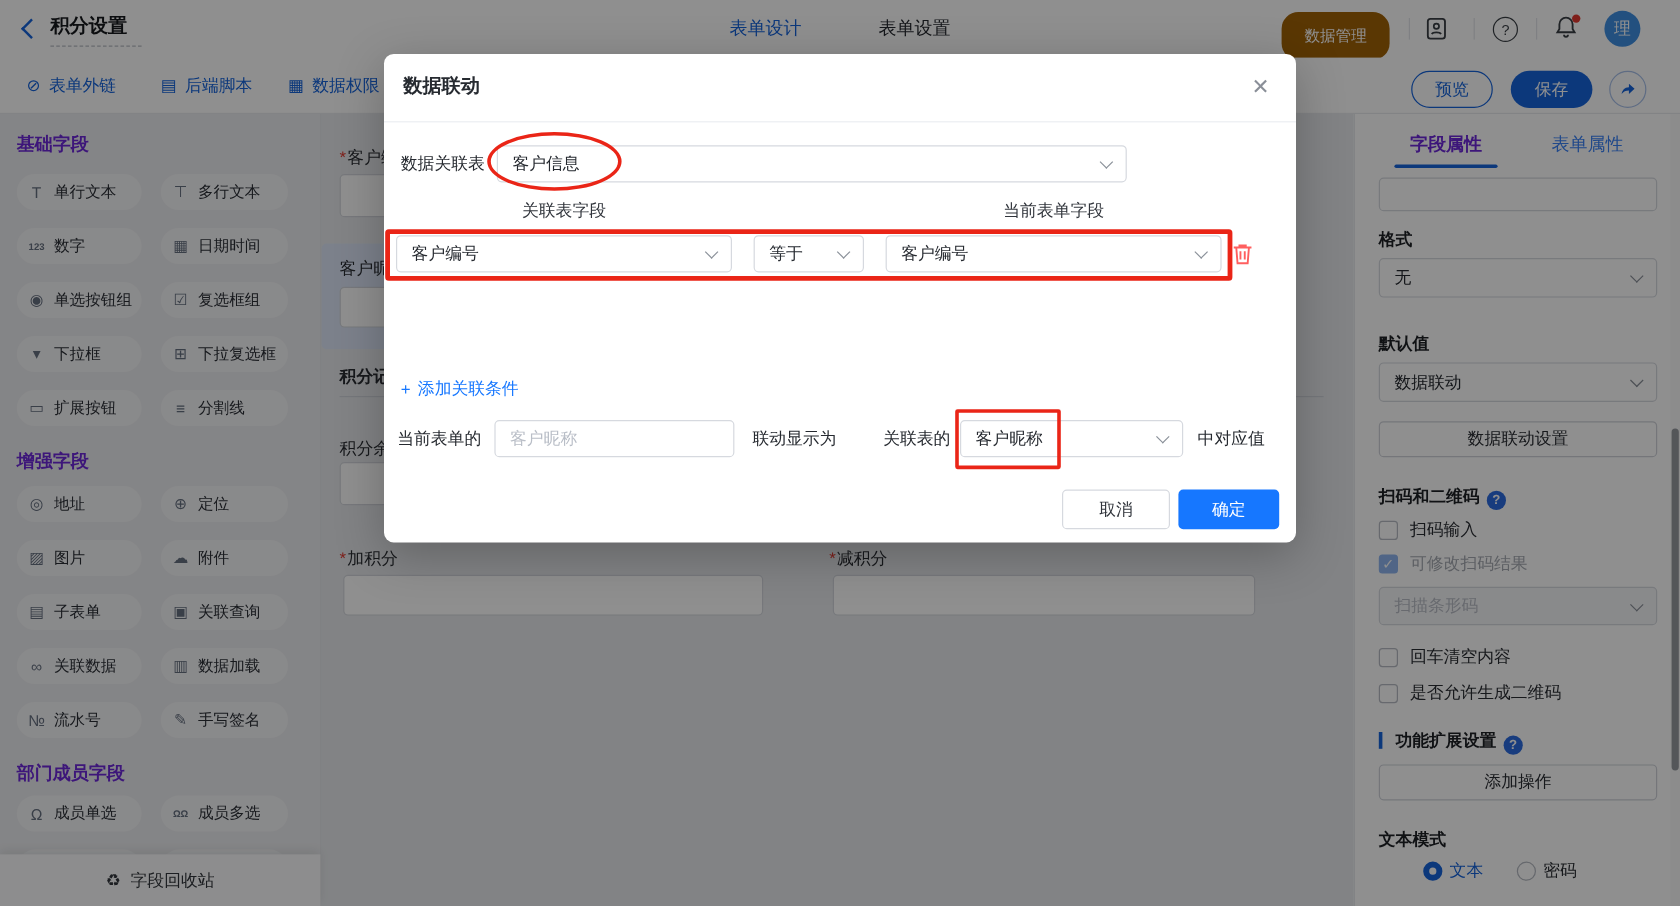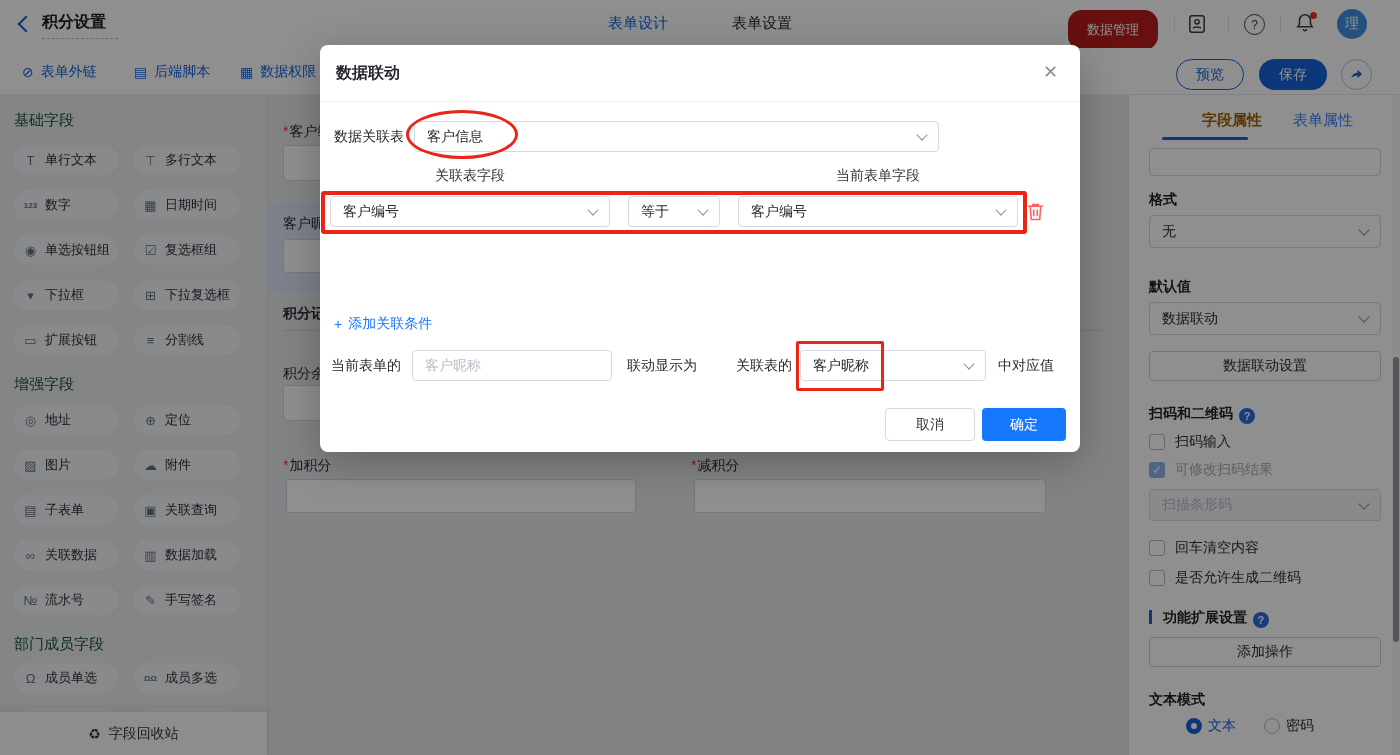--- a/index.html
+++ b/index.html
@@ -7,59 +7,59 @@
        font-family:"Liberation Sans","DejaVu Sans",sans-serif;color:#262a30;}
   .abs{position:absolute;}
   
   .topbar{left:0;top:0;width:1400px;height:48px;background:#fff;}
   .backchev{left:20px;top:18px;width:10px;height:10px;border-left:2px solid #1664dc;border-bottom:2px solid #1664dc;transform:rotate(45deg);}
   .apptitle{left:42px;top:12px;font-size:16px;font-weight:700;color:#17191d;}
   .titledots{left:42px;top:37px;width:76px;border-bottom:1px dashed #b9bdc4;height:1px;}
   .toptab{top:14px;font-size:15px;}
   .toptab.active{color:#1664dc;}
   .toptab.idle{color:#272a30;}
-  .greenbtn{left:1068px;top:10px;width:90px;height:40px;border-radius:14px;background:#b91c1c;color:#fff;font-size:13px;
+  .greenbtn{left:1068px;top:10px;width:90px;height:40px;border-radius:14px;background:#a16207;color:#fff;font-size:13px;
             display:flex;align-items:center;justify-content:center;}
   .vsep{top:15px;width:1px;height:18px;background:#e3e5e9;}
   .hicon{top:13px;width:22px;height:22px;}
   .helpcirc{left:1244px;top:14px;width:19px;height:19px;border:1.4px solid #3a3f45;border-radius:50%;
             display:flex;align-items:center;justify-content:center;font-size:12px;color:#3a3f45;}
   .belldot{left:1310px;top:12px;width:7px;height:7px;border-radius:50%;background:#e3382f;}
   .avatar{left:1337px;top:9px;width:30px;height:30px;border-radius:50%;background:#3f8fe2;color:#fff;font-size:14px;
           display:flex;align-items:center;justify-content:center;}
   
   .toolbar{left:0;top:48px;width:1400px;height:47px;background:#fff;border-bottom:1px solid #e8eaee;box-sizing:border-box;}
   .tlink{top:0;height:47px;display:flex;align-items:center;gap:7px;color:#1664dc;font-size:14px;}
   .tlink .tic{font-size:14px;}
   .pillbtn{top:11px;height:31px;border-radius:16px;box-sizing:border-box;display:flex;align-items:center;justify-content:center;font-size:14px;}
   .preview{left:1176px;width:68px;border:1px solid #1664dc;color:#1664dc;background:#fff;}
   .save{left:1259px;width:68px;background:#1664dc;color:#fff;}
   .sharebtn{left:1341px;top:11px;width:31px;height:31px;border-radius:50%;border:1px solid #a9c1ea;box-sizing:border-box;
             background:#fff;display:flex;align-items:center;justify-content:center;}
   
   .sidebar{left:0;top:95px;width:268px;bottom:0;background:#ecedf0;border-right:1px solid #dfe1e6;box-sizing:border-box;}
-  .sechead{left:14px;font-size:15px;font-weight:400;color:#14532d;}
+  .sechead{left:14px;font-size:15px;font-weight:700;color:#6d28d9;}
   .fieldgrid{left:14px;display:grid;grid-template-columns:104px 106px;gap:15px 16px;}
   .pill{height:30px;border-radius:16px;background:#f5f6f8;display:flex;align-items:center;gap:7px;padding:0 9px;
         font-size:13px;color:#2b2f36;box-sizing:border-box;overflow:hidden;white-space:nowrap;}
   .pill .pic{width:15px;text-align:center;color:#667080;font-size:13px;flex:none;}
   .pill .pic.num{font-size:8px;font-weight:700;letter-spacing:0;}
   .recyclebar{left:0;right:0;bottom:0;height:43px;background:#fcfcfd;box-shadow:0 -3px 8px rgba(31,35,41,.10);
               display:flex;align-items:center;justify-content:center;gap:8px;font-size:14px;color:#33373d;z-index:5;}
   
   .canvas{left:268px;top:95px;width:860px;bottom:0;background:#e8eaed;}
   .flabel{font-size:14px;color:#2a2d33;}
   .req{color:#e03a31;margin-right:1px;}
   .finput{background:#fff;border:1px solid #d4d7dd;border-radius:4px;box-sizing:border-box;}
   .selblock{left:0;top:108px;width:380px;height:88px;background:#dde7f8;border-radius:4px;}
   .divline{background:#d0d4db;height:1px;}
   
   .rpanel{left:1128px;top:95px;width:272px;bottom:0;background:#fff;border-left:1px solid #e3e5ea;box-sizing:border-box;}
   .rtab{top:16px;width:72px;text-align:center;font-size:15px;}
-  .rtab.active{color:#a16207;font-weight:600;margin-left:27px;}
+  .rtab.active{color:#6d28d9;font-weight:600;}
   .rtab.idle{color:#3b82f6;}
   .rtabline{left:33px;top:42px;width:86px;height:3px;background:#1664dc;border-radius:2px;}
   .rbox{left:20px;width:232px;box-sizing:border-box;background:#fff;border:1px solid #d6d9df;border-radius:4px;}
   .rlabel{left:20px;font-size:14px;font-weight:700;color:#1d2025;}
   .dd{display:flex;align-items:center;justify-content:space-between;padding:0 12px;background:#fff;
       border:1px solid #d6d9df;border-radius:4px;box-sizing:border-box;font-size:14px;}
   .dd.disabled{background:#f5f6f8;color:#b9bdc6;}
   .chev{width:7px;height:7px;border-right:1.6px solid #8a9099;border-bottom:1.6px solid #8a9099;transform:rotate(45deg);flex:none;margin-top:-3px;}
   .cbrow{left:20px;display:flex;align-items:center;gap:10px;font-size:14px;color:#2a2d33;text-align:right;}
   .cbox{width:16px;height:16px;border:1px solid #b8bcc4;border-radius:3px;background:#fff;box-sizing:border-box;flex:none;}

